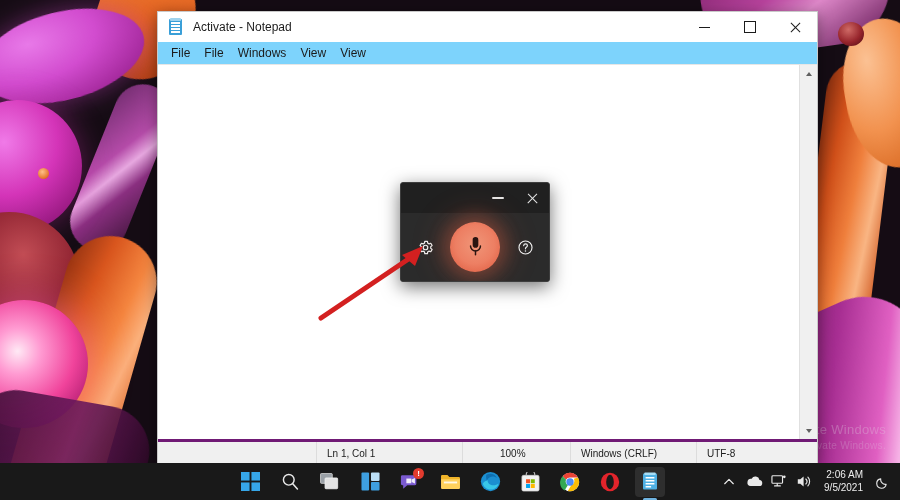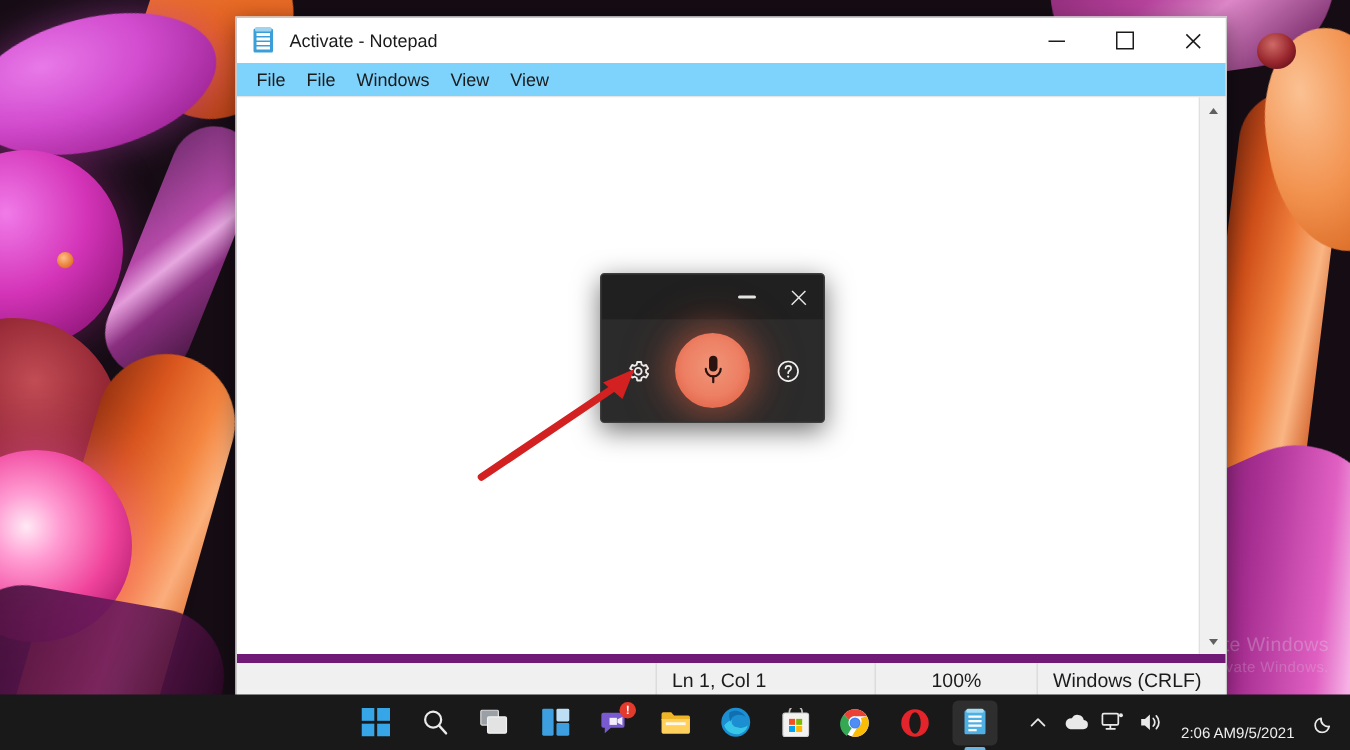--- a/index.html
+++ b/index.html
@@ -278,25 +278,25 @@
   .arrow-down {
     width: 0; height: 0;
     border-left: 3.5px solid transparent;
     border-right: 3.5px solid transparent;
     border-top: 4px solid #606060;
   }
 
   #statusbar {
     height: 22px;
     background: #f0f0f0;
-    border-top: 6px solid #701a75;
+    border-top: 3px solid #701a75;
     display: flex;
     align-items: center;
     justify-content: flex-end;
-    font-size: 13px;
+    font-size: 10px;
     color: #1b1b1b;
     flex: 0 0 auto;
   }
   .status-cell {
     padding: 0 10px;
     height: 22px;
     display: flex;
     align-items: center;
     border-left: 1px solid #dcdcdc;
     white-space: nowrap;
@@ -431,21 +431,21 @@
     gap: 3px;
     height: 37px;
     color: #e9e9e9;
   }
   .tray-icon {
     width: 22px; height: 28px;
     display: flex; align-items: center; justify-content: center;
   }
   #tb-clock {
     display: flex;
-    flex-direction: row;
+    flex-direction: column;
     align-items: flex-end;
     justify-content: center;
     font-size: 10px;
     color: #eeeeee;
     line-height: 1.25;
     padding: 0 6px;
     height: 30px;
   }
   .tray-moon { width: 22px; height: 28px; display:flex; align-items:center; justify-content:center; }
 </style>
@@ -514,20 +514,21 @@
         <div class="sb-btn">
           <span class="arrow-down"></span>
         </div>
       </div>
     </div>
 
     <div id="statusbar">
       <div class="status-cell w-ln">Ln 1, Col 1</div>
       <div class="status-cell w-zoom">100%</div>
       <div class="status-cell w-eol">Windows (CRLF)</div>
+      <div class="status-cell w-enc">UTF-8</div>
     </div>
   </div>
 
   <div id="voice-popup">
     <div id="vp-titlebar">
       <div class="vp-wc">
         <span class="vp-min-glyph"></span>
       </div>
       <div class="vp-wc close">
         <span class="vp-close-glyph"></span>

